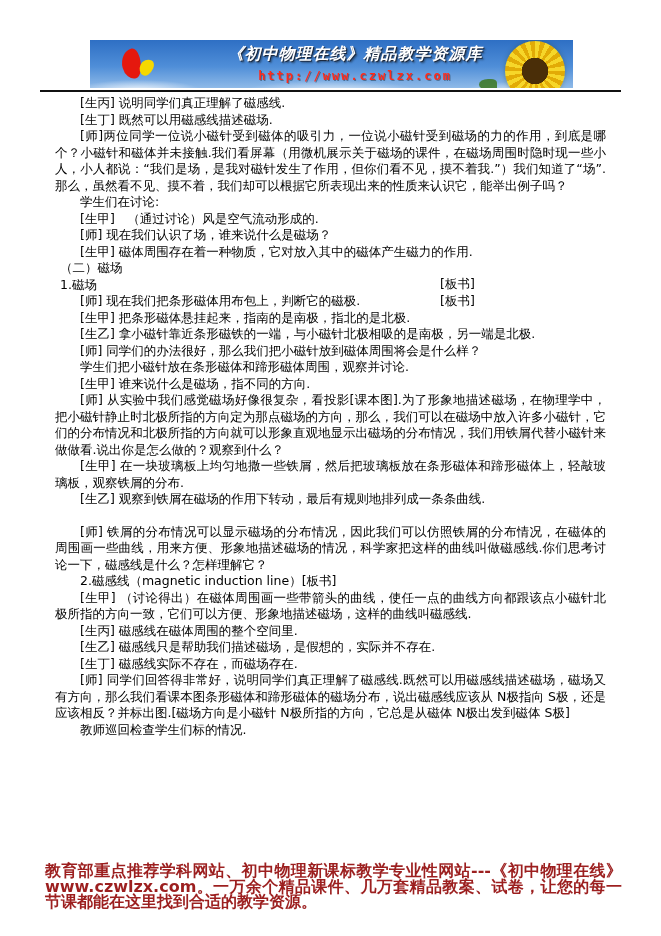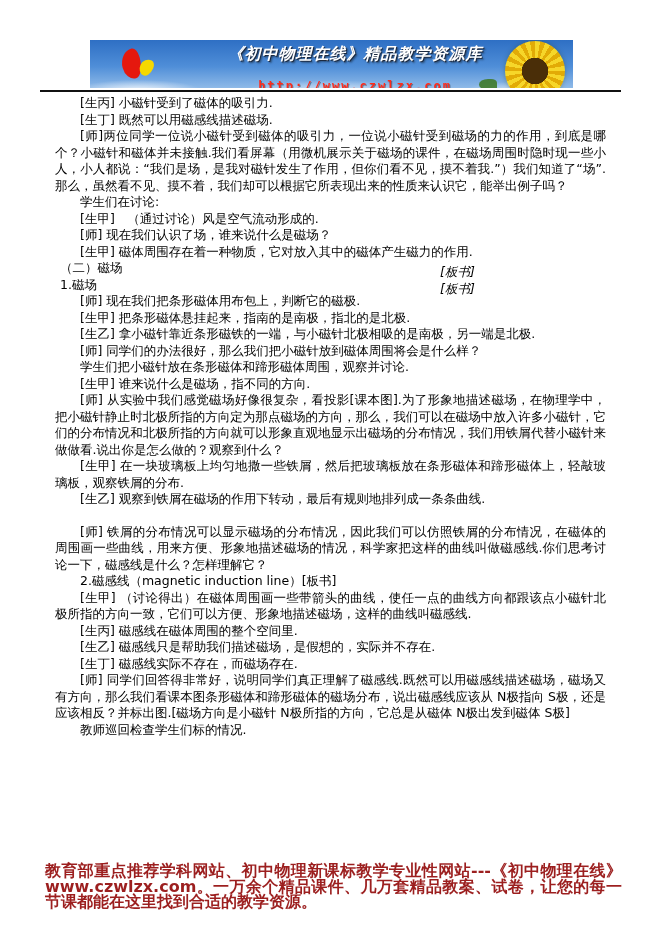--- a/index.html
+++ b/index.html
@@ -26,21 +26,21 @@
   .logo .spark{
     position:absolute;left:20px;top:13px;width:13px;height:17px;background:#f5d800;
     border-radius:65% 35% 50% 50% / 50% 40% 60% 50%;transform:rotate(24deg);
   }
   .banner-text{position:absolute;left:120px;top:4px;width:290px;text-align:center;}
   .banner-title{
     font-size:16px;font-weight:bold;font-style:italic;color:#ffffff;letter-spacing:1px;
     text-shadow:1px 1px 0 #1c2a40, 2px 2px 2px rgba(0,0,0,.45);white-space:nowrap;text-align:center;
   }
   .banner-url{
-    margin-top:14px;font-family:"DejaVu Sans Mono",monospace;font-size:12px;font-weight:bold;
+    margin-top:4px;font-family:"DejaVu Sans Mono",monospace;font-size:12px;font-weight:bold;
     color:#ff2a1a;letter-spacing:2px;text-shadow:1px 1px 0 rgba(0,0,0,.35);white-space:nowrap;
   }
   .leaf{
     position:absolute;right:76px;bottom:-2px;width:18px;height:11px;background:#3f7a2a;
     border-radius:60% 40% 10% 60%;opacity:.9;
   }
   .sunflower{
     position:absolute;right:8px;bottom:-13px;width:60px;height:60px;border-radius:50%;
     background:
       radial-gradient(circle at 50% 50%, #4a2e08 0 13px, rgba(0,0,0,0) 13.5px),
@@ -51,21 +51,21 @@
 
   
   .doc{
     position:absolute;left:55px;top:95px;width:551px;color:#000;
     font-size:12.5px;line-height:16.5px;text-align:justify;
   }
   .doc p{margin:0;text-indent:2em;}
   .doc p.small-indent{text-indent:0.4em;}
   .doc p.spacer{height:16px;text-indent:0;}
   .board-line{position:relative;}
-  .board-tag{position:absolute;left:385px;top:4px;text-indent:0;font-style:italic;}
+  .board-tag{position:absolute;left:385px;top:16px;text-indent:0;}
 
   
   .footer{
     position:absolute;left:45px;top:863px;width:577px;color:#9c1f1f;font-weight:bold;
     font-size:16px;line-height:15.5px;text-align:justify;
   }
 </style>
 </head>
 <body>
 
@@ -80,21 +80,21 @@
       <div class="banner-title">《初中物理在线》精品教学资源库</div>
       <div class="banner-url">http://www.czwlzx.com</div>
     </div>
     <div class="leaf"></div>
     <div class="sunflower"></div>
   </div>
 
   <div class="divider"></div>
 
   <div class="doc">
-    <p>[生丙] 小磁针受到了磁体的吸引力.</p>
+    <p>[生丙] 说明同学们真正理解了磁感线.</p>
     <p>[生丁] 既然可以用磁感线描述磁场.</p>
     <p>[师]两位同学一位说小磁针受到磁体的吸引力，一位说小磁针受到磁场的力的作用，到底是哪个？小磁针和磁体并未接触.我们看屏幕（用微机展示关于磁场的课件，在磁场周围时隐时现一些小人，小人都说：“我们是场，是我对磁针发生了作用，但你们看不见，摸不着我.”）我们知道了“场”.那么，虽然看不见、摸不着，我们却可以根据它所表现出来的性质来认识它，能举出例子吗？</p>
     <p>学生们在讨论:</p>
     <p>[生甲]　（通过讨论）风是空气流动形成的.</p>
     <p>[师] 现在我们认识了场，谁来说什么是磁场？</p>
     <p>[生甲] 磁体周围存在着一种物质，它对放入其中的磁体产生磁力的作用.</p>
     <p class="board-line small-indent">
       <span>（二）磁场</span>
       <span class="board-tag">[板书]</span>
     </p>

